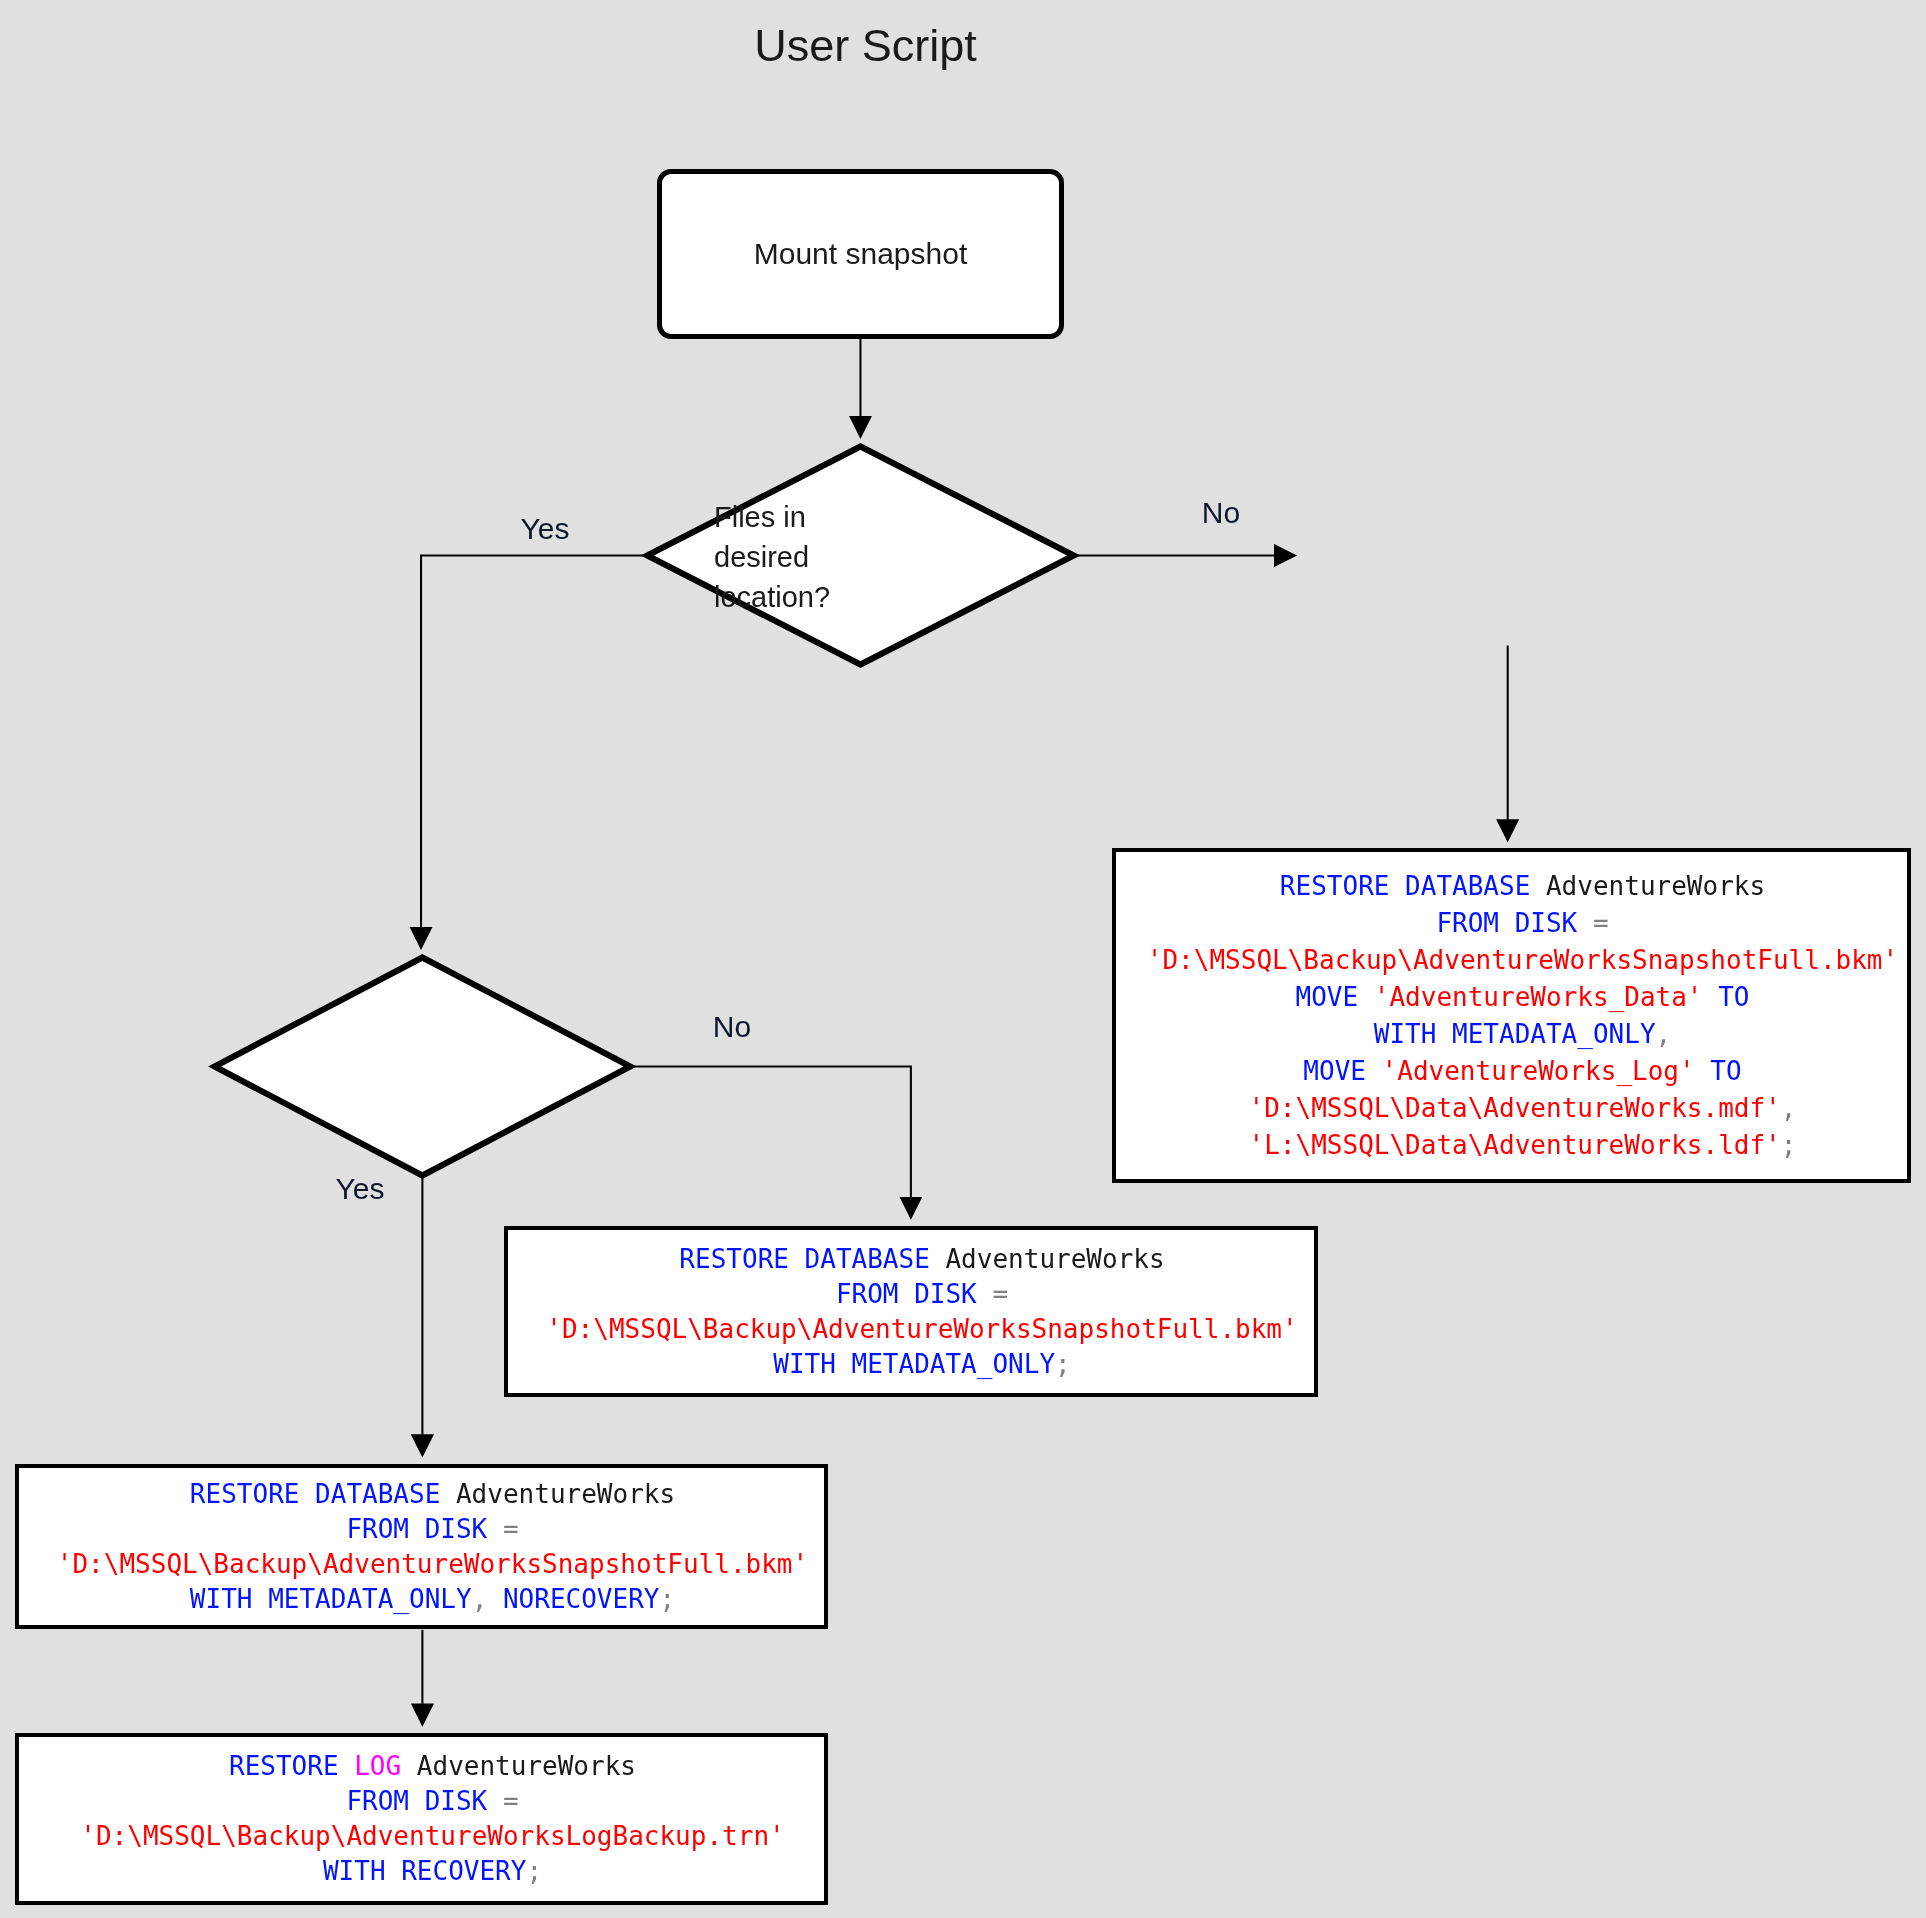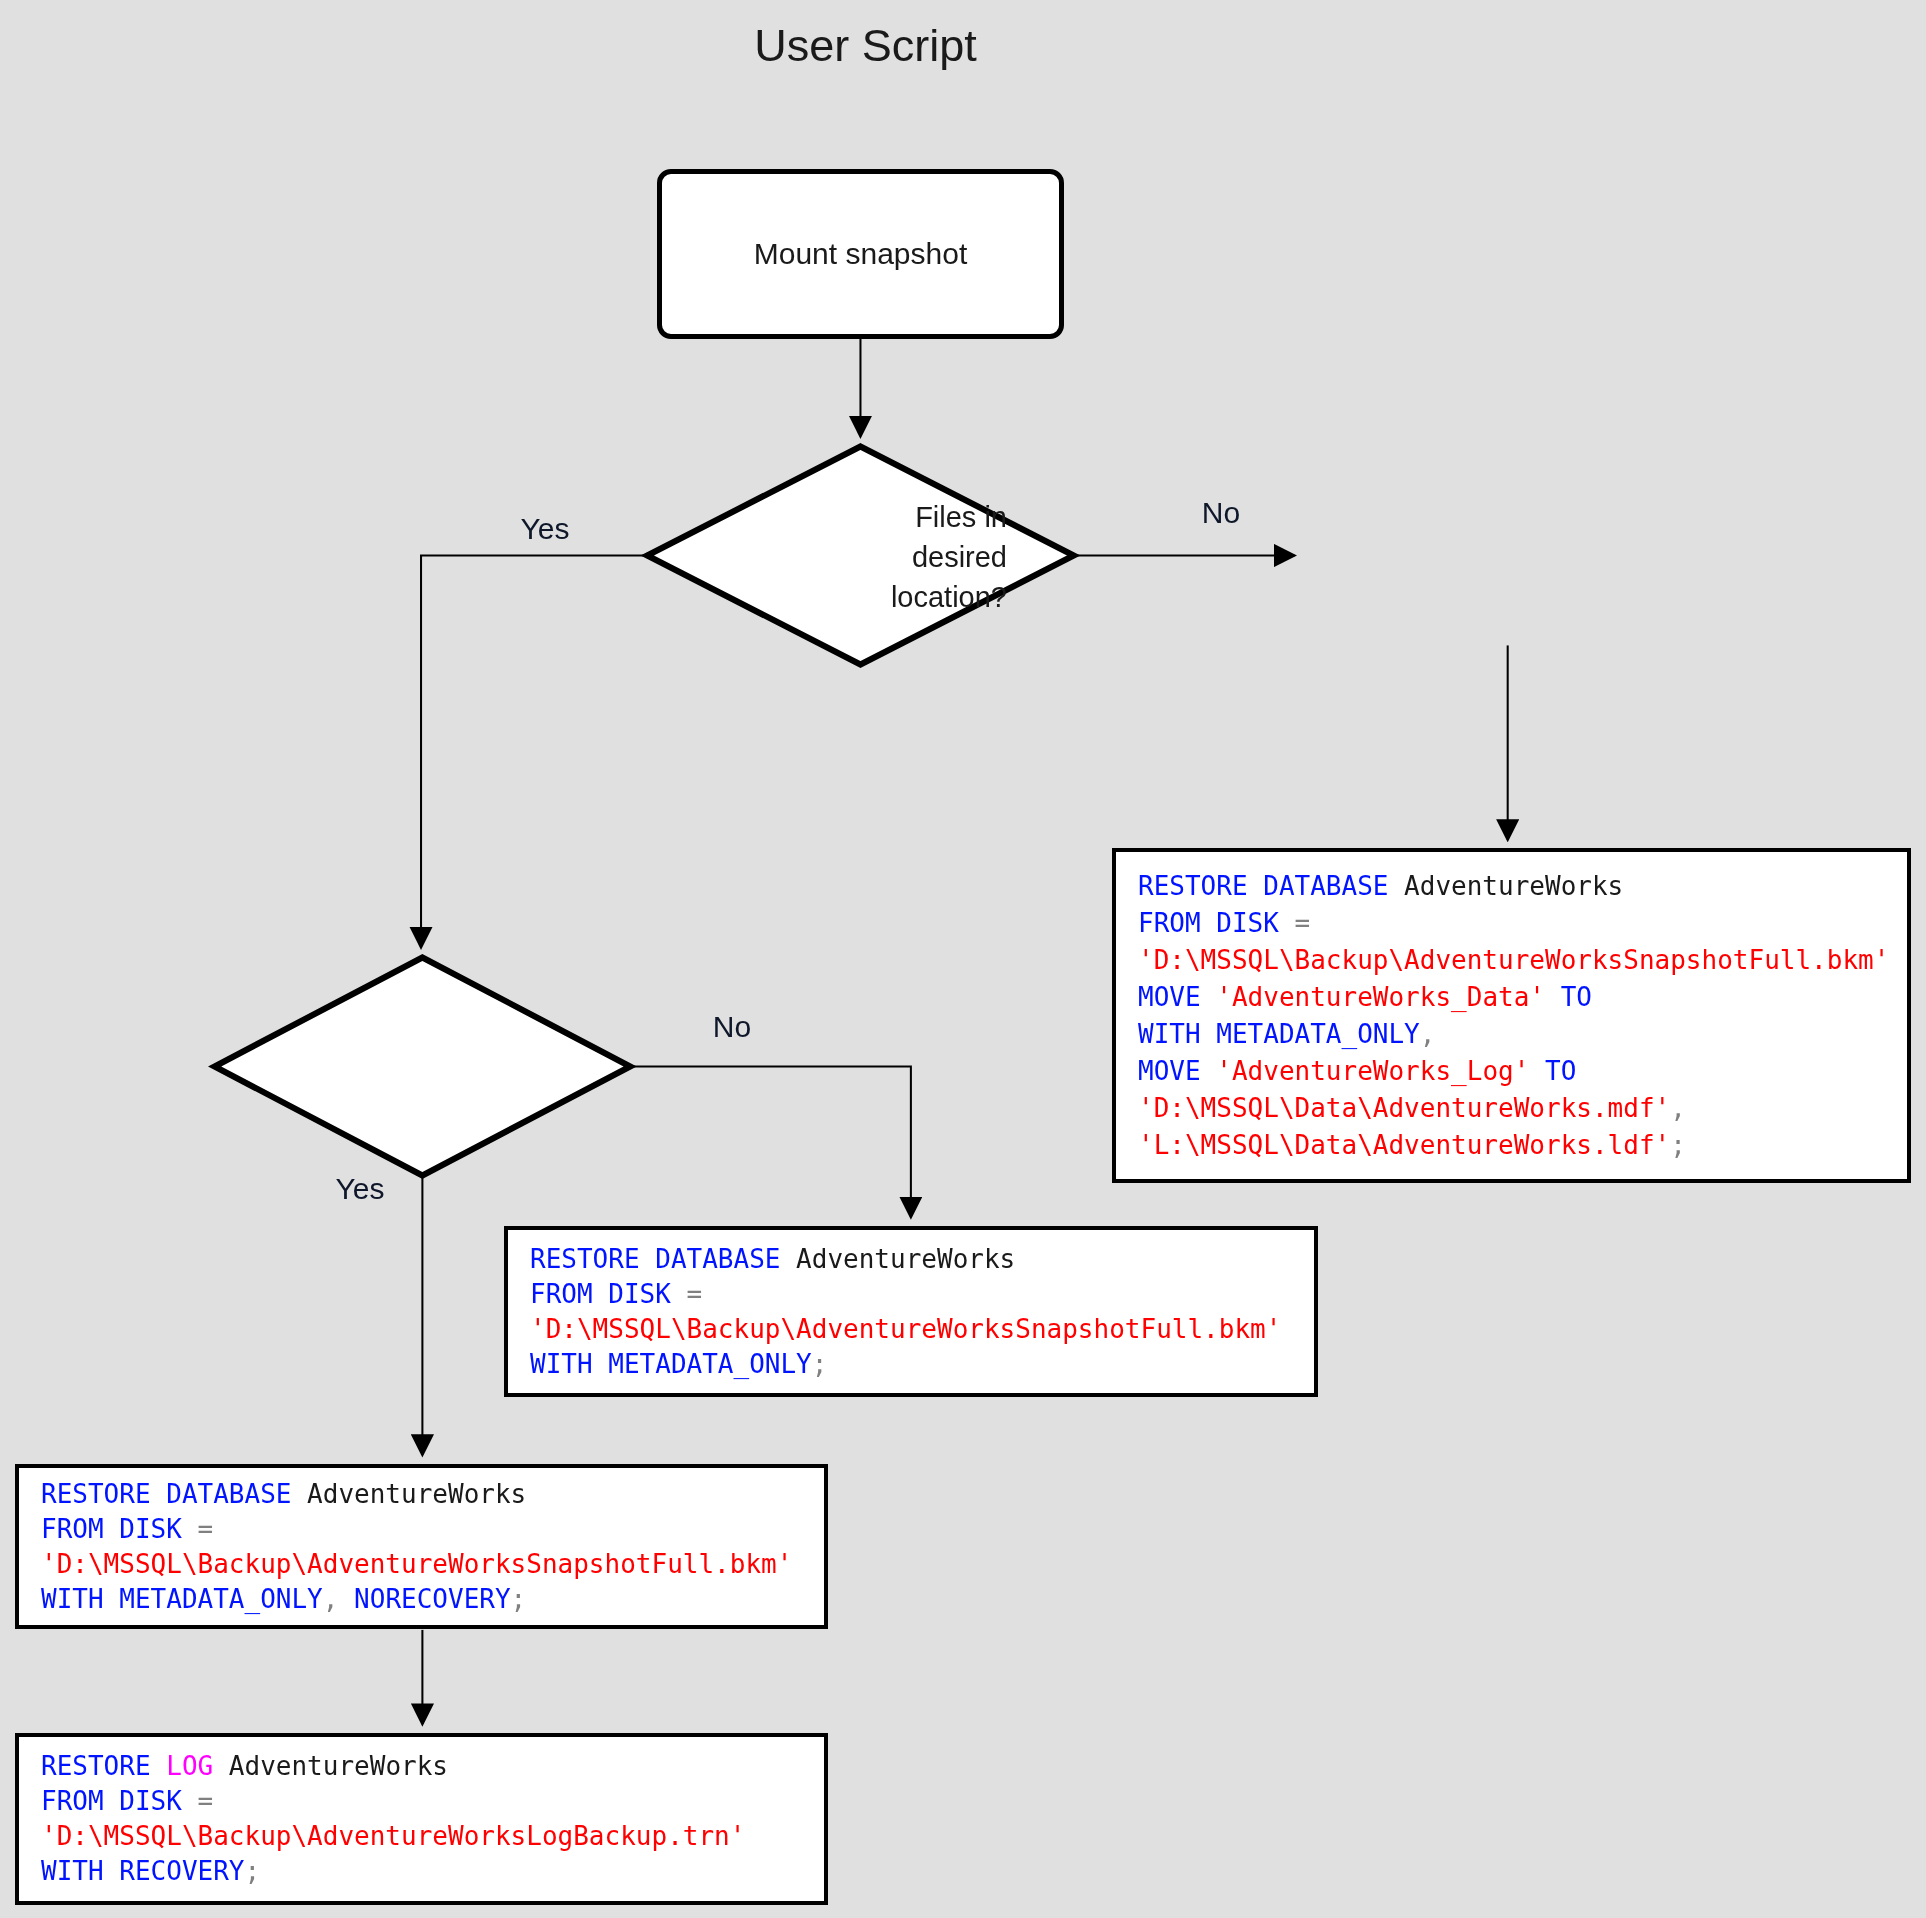--- a/index.html
+++ b/index.html
@@ -37,21 +37,21 @@
     align-items: center;
     justify-content: center;
     text-align: center;
     font-size: 30px;
     line-height: 40px;
     color: #1a1a1a;
     white-space: pre-line;
   }
   .diamond-label {
     position: absolute;
-    text-align: right;
+    text-align: left;
     font-size: 29px;
     line-height: 40px;
     color: #1a1a1a;
     white-space: pre-line;
   }
   .edge-label {
     position: absolute;
     width: 136px;
     text-align: center;
     font-size: 30px;
@@ -65,20 +65,21 @@
     display: flex;
     flex-direction: column;
     justify-content: center;
     padding-left: 22px;
     font-family: "DejaVu Sans Mono", monospace;
     font-size: 26px;
   }
   .code-box .code-line {
     white-space: pre;
     line-height: 35px;
+    text-align: center;
   }
   .code-box.tall .code-line {
     line-height: 37px;
   }
   .tk-k { color: #0014ff; }   
   .tk-s { color: #ff0000; }   
   .tk-i { color: #1a1a1a; }   
   .tk-o { color: #808080; }   
   .tk-m { color: #ff00ff; }   
 </style>

